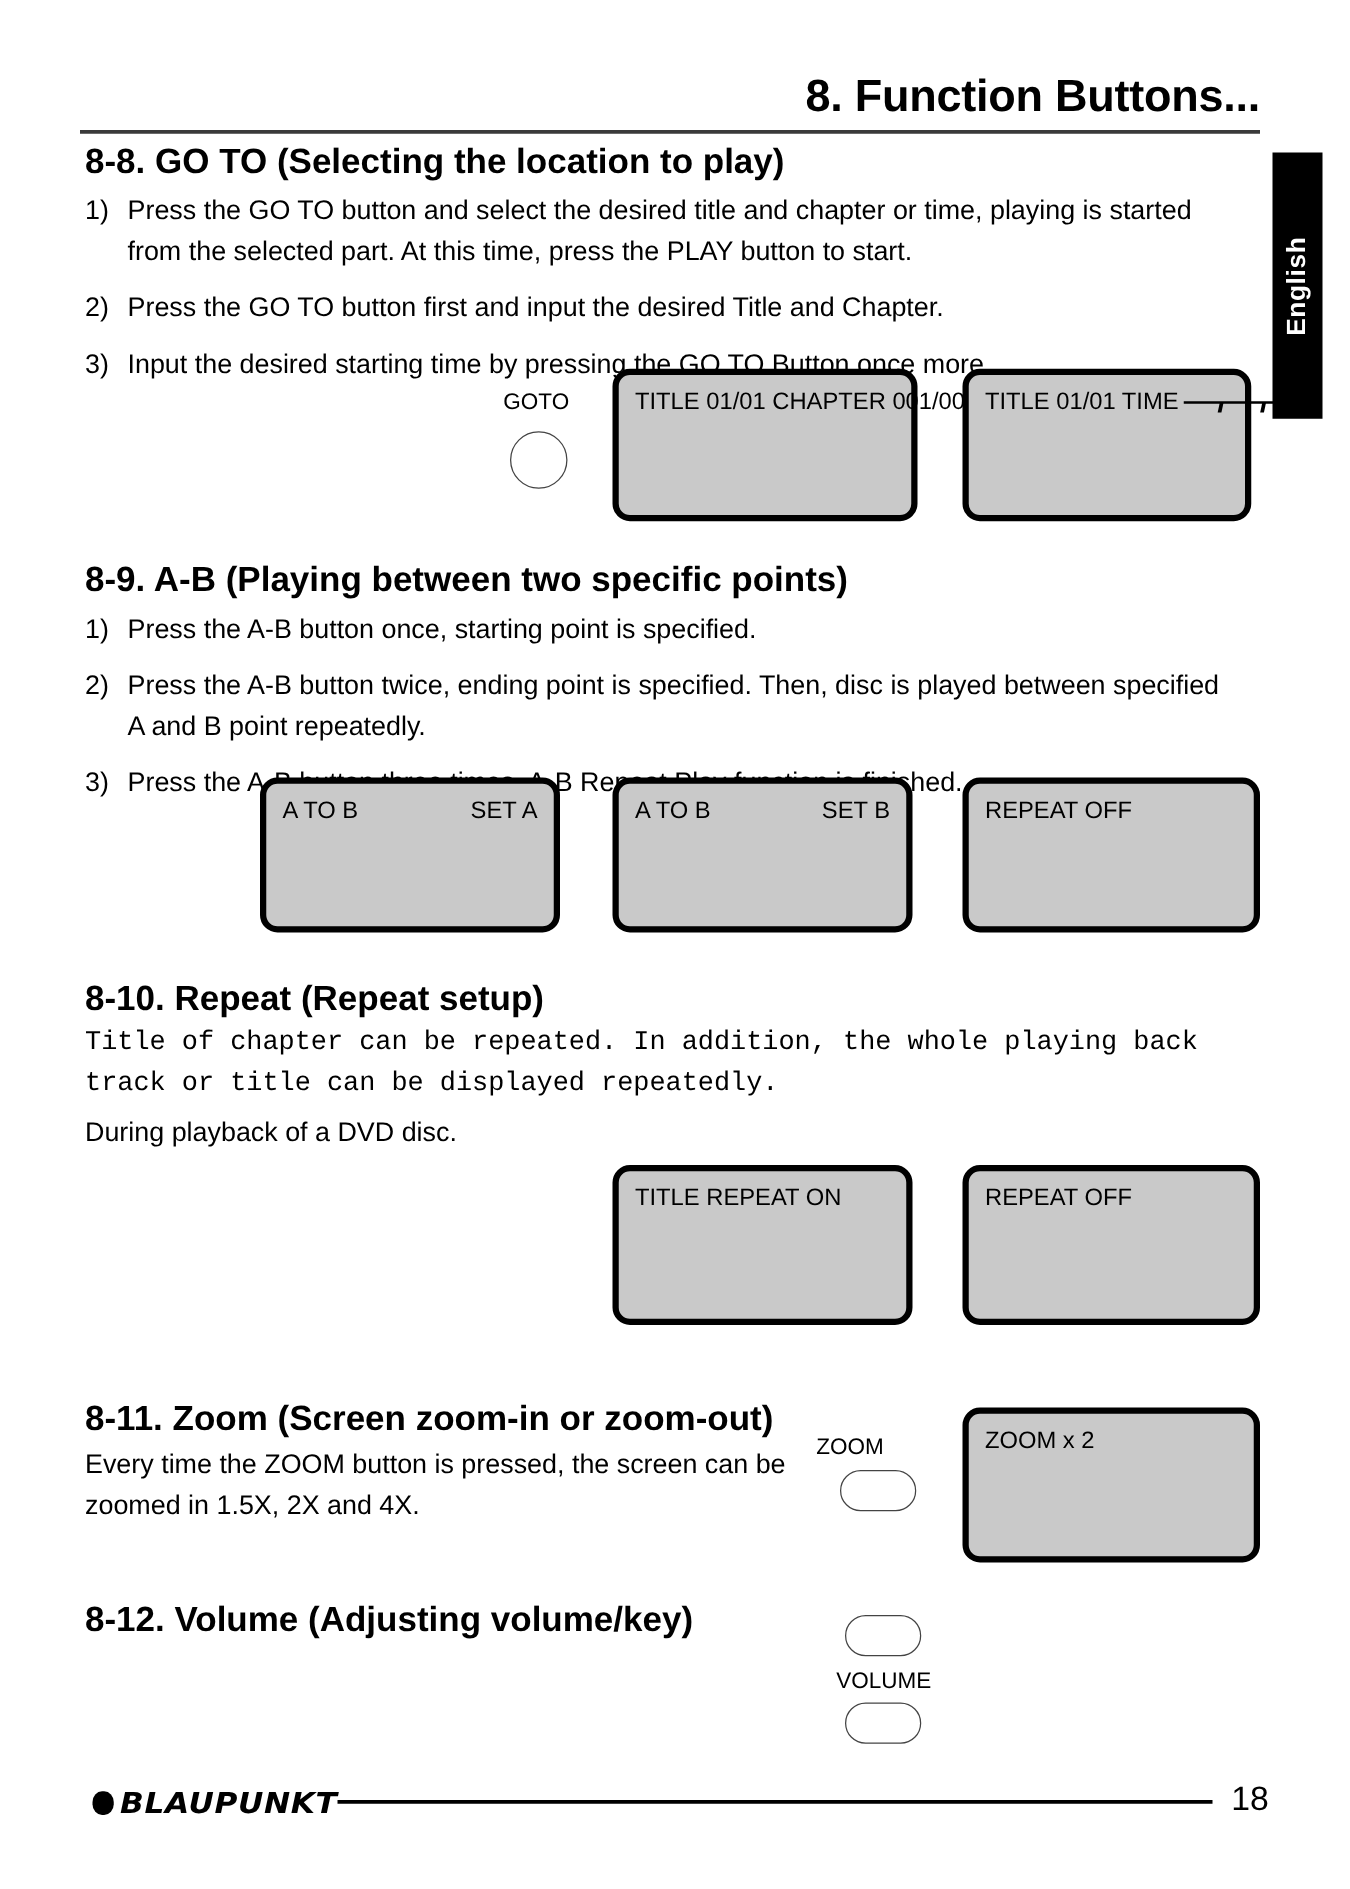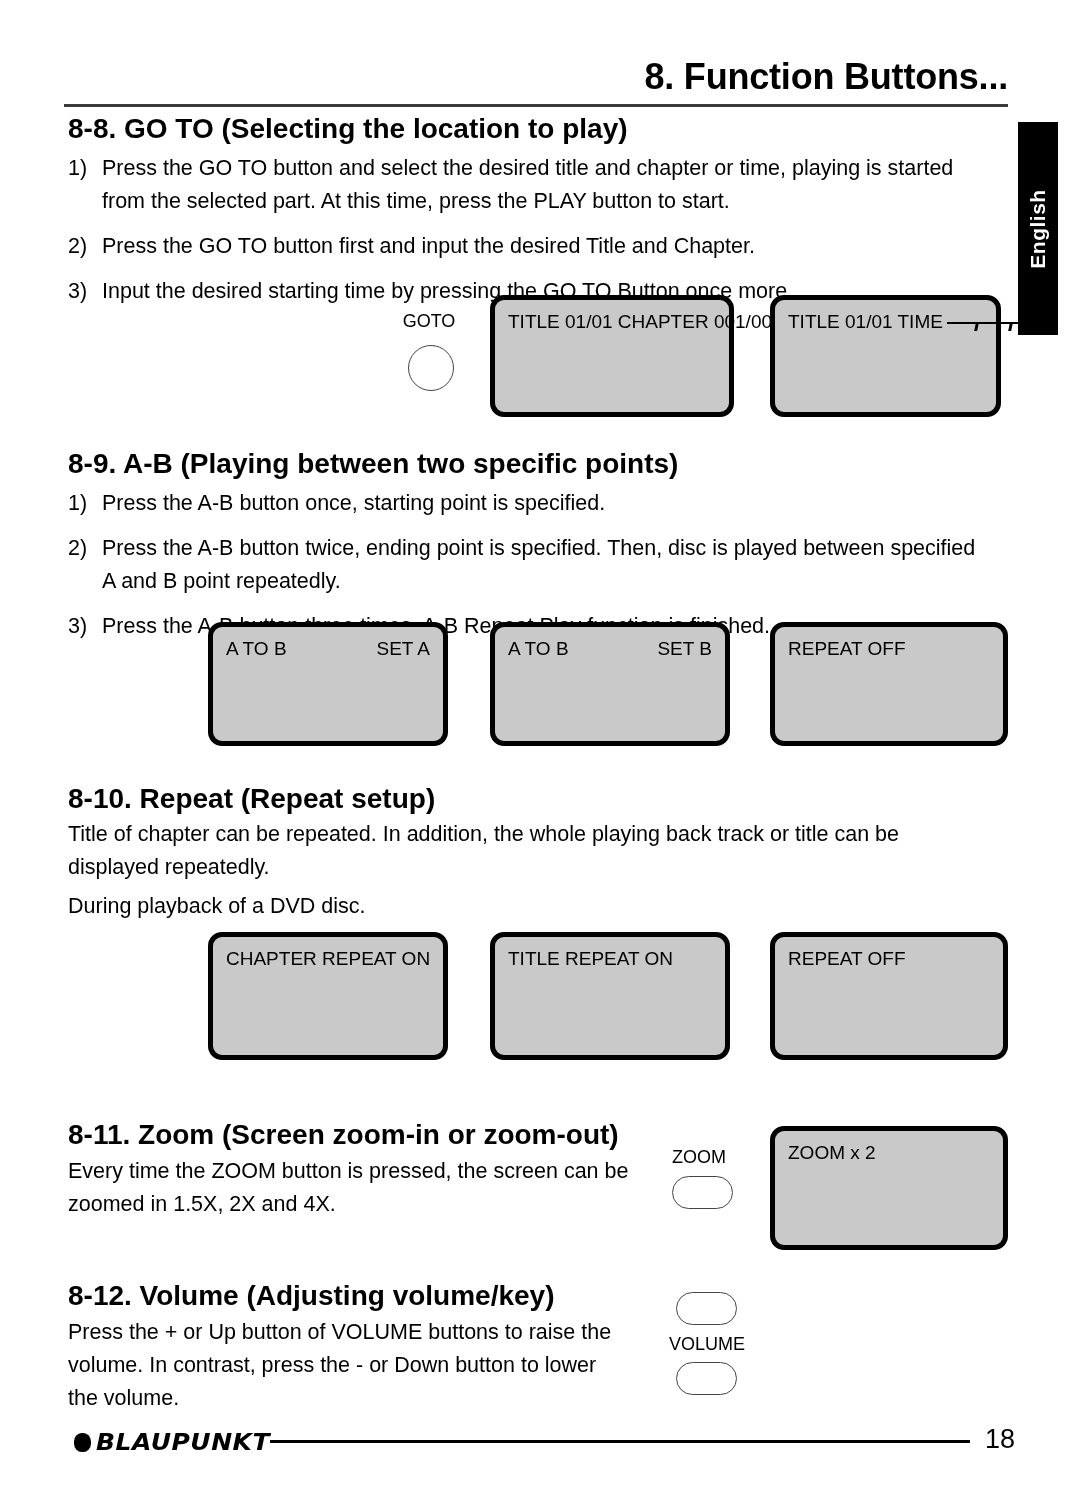--- a/index.html
+++ b/index.html
@@ -284,59 +284,52 @@
   </div>
   <div class="osd" style="left:770px; top:622px; width:238px; height:124px;">
     <div class="osd-line">
       <span>REPEAT OFF</span>
       <span class="right"></span>
     </div>
   </div>
 
   <div class="sec-head" style="top:783px;">8-10. Repeat (Repeat setup)</div>
 
-  <div class="para" style="left:68px; top:818px; width:900px;">Title of chapter can be repeated.  In addition, the whole playing back track or title can be displayed repeatedly.</div>
+  <div class="para" style="left:68px; top:818px; width:900px;font-family:Liberation Mono, monospace;">Title of chapter can be repeated.  In addition, the whole playing back track or title can be displayed repeatedly.</div>
   <div class="para" style="left:68px; top:890px; width:900px;">During playback of a DVD disc.</div>
 
-  <div class="osd" style="left:208px; top:932px; width:240px; height:128px;">
-    <div class="osd-line">
-      <span>CHAPTER REPEAT ON</span>
-      <span class="right"></span>
-    </div>
-  </div>
   <div class="osd" style="left:490px; top:932px; width:240px; height:128px;">
     <div class="osd-line">
       <span>TITLE REPEAT ON</span>
       <span class="right"></span>
     </div>
   </div>
   <div class="osd" style="left:770px; top:932px; width:238px; height:128px;">
     <div class="osd-line">
       <span>REPEAT OFF</span>
       <span class="right"></span>
     </div>
   </div>
 
   <div class="sec-head" style="top:1119px;">8-11. Zoom (Screen zoom-in or zoom-out)</div>
 
   <div class="para" style="left:68px; top:1155px; width:570px;">Every time the ZOOM button is pressed, the screen can be zoomed in 1.5X, 2X and 4X.</div>
 
-  <div class="btn-label" style="left:667px; top:1147px; width:64px;">ZOOM</div>
+  <div class="btn-label" style="left:648px; top:1147px; width:64px;">ZOOM</div>
   <div class="btn-pill" style="left:672px; top:1176px; width:61px; height:33px;"></div>
 
   <div class="osd" style="left:770px; top:1126px; width:238px; height:124px;">
     <div class="osd-line">
       <span>ZOOM x 2</span>
       <span class="right"></span>
     </div>
   </div>
 
   <div class="sec-head" style="top:1280px;">8-12. Volume (Adjusting volume/key)</div>
 
-  <div class="para" style="left:68px; top:1316px; width:560px;">Press the  +  or Up button of VOLUME buttons to raise the volume.  In contrast, press the  -  or Down button to lower the volume.</div>
 
   <div class="btn-pill" style="left:676px; top:1292px; width:61px; height:33px;"></div>
   <div class="btn-label" style="left:669px; top:1334px; width:76px;">VOLUME</div>
   <div class="btn-pill" style="left:676px; top:1362px; width:61px; height:33px;"></div>
 
   <div class="footer-logo">
     <span class="dot"></span>
     <span class="word">BLAUPUNKT</span>
   </div>
   <div class="footer-rule"></div>

